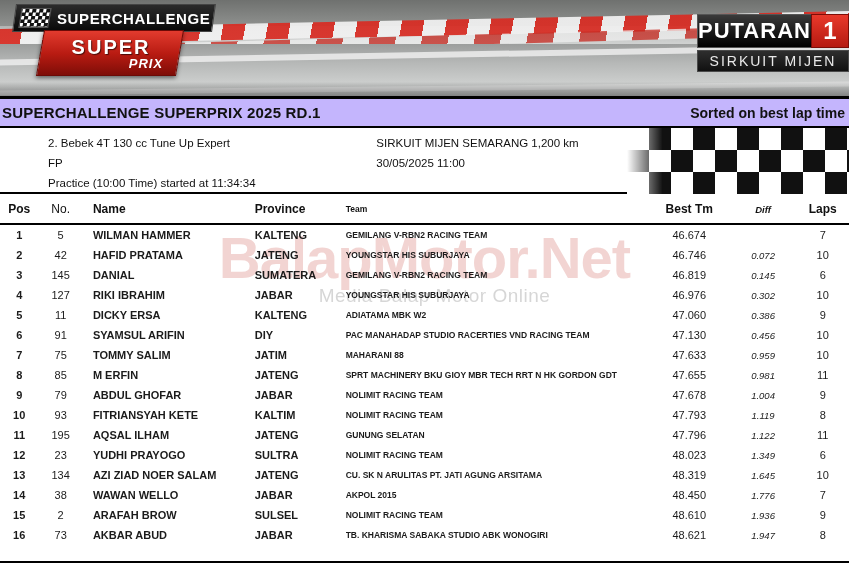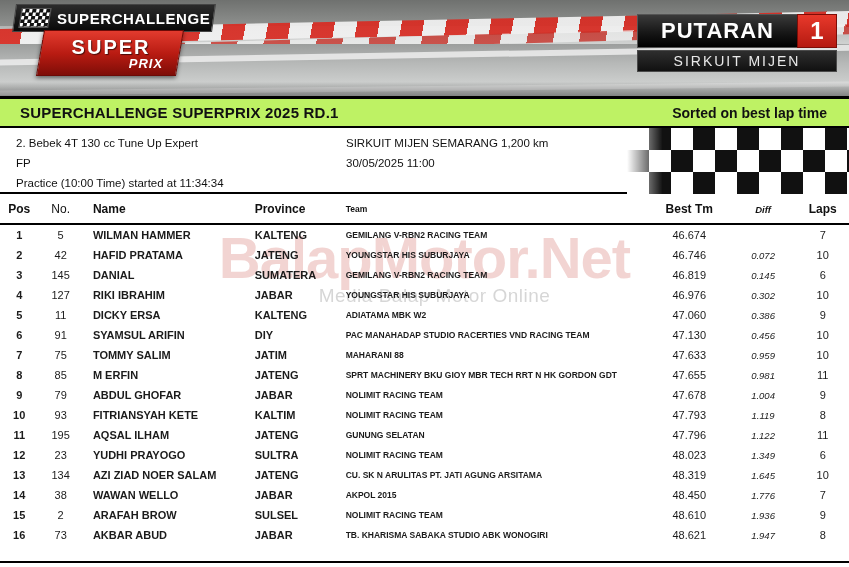--- a/index.html
+++ b/index.html
@@ -107,22 +107,22 @@
     text-shadow: 1px 1px 1px rgba(0,0,0,.6);
   }
   .lb-prix {
     color: #fff; font-size: 13px; font-weight: bold; font-style: italic;
     text-align: right; padding-right: 14px; line-height: 13px;
     letter-spacing: 1px;
   }
 
   
   .putaran-block {
-    position: absolute; right: 12px; top: 14px;
-    width: 200px; height: 62px;
+    position: absolute; right: 0; top: 14px;
+    width: 152px; height: 62px;
     z-index: 5;
   }
   .putaran-row {
     display: flex; height: 34px;
   }
   .putaran-label {
     flex: 1;
     background: linear-gradient(to bottom, #3a3a3a 0%, #171717 55%, #000 100%);
     color: #fff;
     font-size: 22px; font-weight: bold; letter-spacing: 1px;
@@ -145,22 +145,22 @@
     display: flex; align-items: center; justify-content: center;
   }
 
   
   .title-bar {
     position: relative;
     height: 32px;
     border-top: 3px solid #000;
     border-bottom: 2px solid #000;
     display: flex; align-items: center;
-    padding: 0 20px;
-    background: #bef264;
+    padding: 0 2px;
+    background: #c4b5fd;
   }
   .title-left {
     font-size: 15px; font-weight: bold; color: #111;
     letter-spacing: .2px;
   }
   .title-right {
     margin-left: auto;
     font-size: 14px; font-weight: bold; color: #111;
     padding-right: 2px;
   }
@@ -173,21 +173,21 @@
     background: #fff;
   }
   .info-rows {
     position: absolute; left: 0; top: 0; right: 224px; bottom: 0;
     padding: 5px 0 0 16px;
   }
   .info-row {
     display: flex; height: 20px; align-items: center;
     font-size: 11.5px; color: #111;
   }
-  .info-a { width: 330px; }
+  .info-a { width: 330px; margin-left: 32px; }
   .info-b { width: 250px; }
   .checker {
     position: absolute; right: 0; top: 0;
     width: 222px; height: 66px;
     background:
       repeating-conic-gradient(#111 0% 25%, #fff 0% 50%) 0 0 / 44px 44px;
   }
   .checker-fade {
     position: absolute; right: 0; top: 0; width: 222px; height: 66px;
     background: linear-gradient(to right, #fff 0%, rgba(255,255,255,0) 16%);

